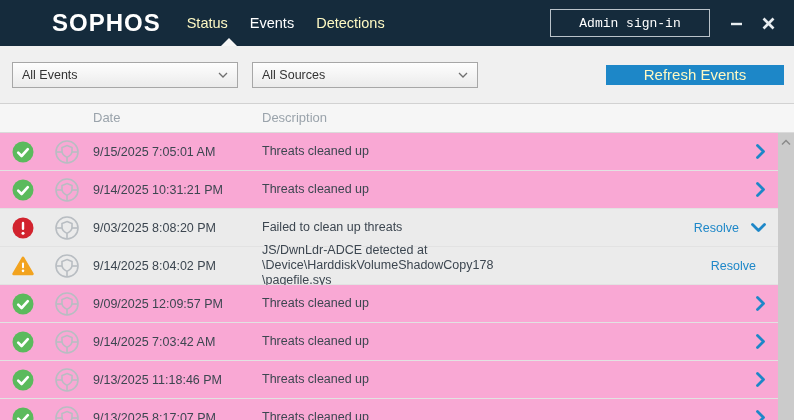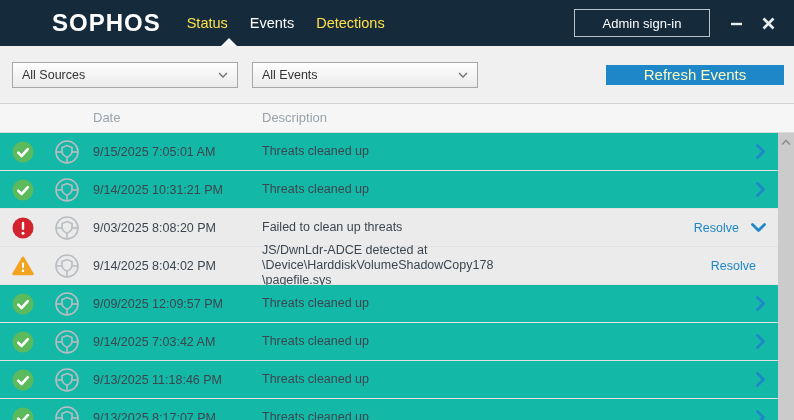--- a/index.html
+++ b/index.html
@@ -6,28 +6,28 @@
   html,body { width:794px; height:420px; overflow:hidden; }
   body { font-family:"Liberation Sans", sans-serif; background:#fff; }
   .app { position:relative; width:794px; height:420px; background:#fff; overflow:hidden; }
 
   
   .titlebar { position:absolute; top:0; left:0; width:100%; height:46px;
     background:#152b3c; display:flex; align-items:center;padding-left:32px; }
   .logo { margin-left:20px; color:#fff; font-size:24px; font-weight:700;
     letter-spacing:1px; line-height:46px; }
   .nav { display:flex; margin-left:26px; gap:22px; }
-  .nav-item { font-size:14.5px; color:#fde047; cursor:pointer; }
+  .nav-item { font-size:14.5px; color:#fef9c3; cursor:pointer; }
   .nav-item.active { color:#ffffff; }
   .tab-indicator { position:absolute; bottom:0; left:221px; width:0; height:0;
     border-left:8px solid transparent; border-right:8px solid transparent;
     border-bottom:8px solid #f6f6f6; }
-  .admin-btn { margin-left:auto; width:136px; height:28px; background:transparent;
+  .admin-btn { margin-left:auto; width:160px; height:28px; background:transparent;
     border:1px solid #b9c3ca; color:#fff; font-size:13px; cursor:pointer;
-    font-family:Liberation Sans, sans-serif; }
+    font-family:Liberation Mono, monospace; }
   .win-ctrl { display:flex; align-items:center; gap:16px; margin:0 18px 0 18px; }
   .win-ctrl .wc { width:16px; height:16px; display:flex; align-items:center;
     justify-content:center; cursor:pointer; }
 
   
   .filterbar { position:absolute; top:46px; left:0; width:100%; height:57px;
     background:#f0f0f0; display:flex; align-items:center; padding:0 10px 0 12px; }
   .select { width:226px; height:26px; border:1px solid #a7a7a7;
     background:linear-gradient(#fefefe,#ebebeb); display:flex; align-items:center;
     justify-content:space-between; padding:0 9px; font-size:12.5px; color:#333;
@@ -39,21 +39,21 @@
 
   
   .thead { position:absolute; top:103px; left:0; width:100%; height:30px;
     background:#f6f6f6; border-top:1px solid #d2d2d2; border-bottom:1px solid #dadada; }
   .thead span { position:absolute; top:0; line-height:28px; font-size:13px; color:#9aa3ab;text-align:center; }
   .col-date { left:93px; }
   .col-desc { left:262px; }
 
   
   .rows { position:absolute; top:133px; left:0; right:16px; bottom:0; overflow:hidden; background:#fff; }
-  .row { position:relative; height:38px; border-bottom:1px solid #e2e2e2; background:#14b8a6; cursor:pointer; }
+  .row { position:relative; height:38px; border-bottom:1px solid #e2e2e2; background:#f9a8d4; cursor:pointer; }
   .row.selected { background:#ebebeb; }
   .sicon { position:absolute; left:12px; top:50%; transform:translateY(-50%);
     width:22px; height:22px; display:flex; }
   .shield { position:absolute; left:54px; top:50%; transform:translateY(-50%);
     width:26px; height:26px; display:flex; }
   .cell-date { position:absolute; left:93px; top:0; bottom:0; display:flex;
     align-items:center; font-size:12.5px; color:#3c4650; }
   .cell-desc { position:absolute; left:262px; right:125px; top:0; bottom:0;
     display:flex; flex-direction:column; justify-content:center;
     font-size:12.5px; color:#3c4650; line-height:15px; }
@@ -93,31 +93,31 @@
           <line x1="1.5" y1="1.5" x2="11.5" y2="11.5" stroke="#e8edf0" stroke-width="2.6"></line>
           <line x1="11.5" y1="1.5" x2="1.5" y2="11.5" stroke="#e8edf0" stroke-width="2.6"></line>
         </svg>
       </span>
     </div>
     <div class="tab-indicator"></div>
   </div>
 
   <div class="filterbar">
     <div class="select">
+      <span>All Events</span>
+      <svg width="10" height="6" viewBox="0 0 10 6">
+          <polyline points="1,1 5,5 9,1" fill="none" stroke="#6f6f6f" stroke-width="1.3"></polyline>
+        </svg>
+    </div>
+    <div class="select">
       <span>All Sources</span>
       <svg width="10" height="6" viewBox="0 0 10 6">
           <polyline points="1,1 5,5 9,1" fill="none" stroke="#6f6f6f" stroke-width="1.3"></polyline>
         </svg>
     </div>
-    <div class="select">
-      <span>All Events</span>
-      <svg width="10" height="6" viewBox="0 0 10 6">
-          <polyline points="1,1 5,5 9,1" fill="none" stroke="#6f6f6f" stroke-width="1.3"></polyline>
-        </svg>
-    </div>
     <button class="refresh-btn">Refresh Events</button>
   </div>
 
   <div class="thead">
     <span class="col-date">Date</span>
     <span class="col-desc">Description</span>
   </div>
 
   <div class="rows">
 

